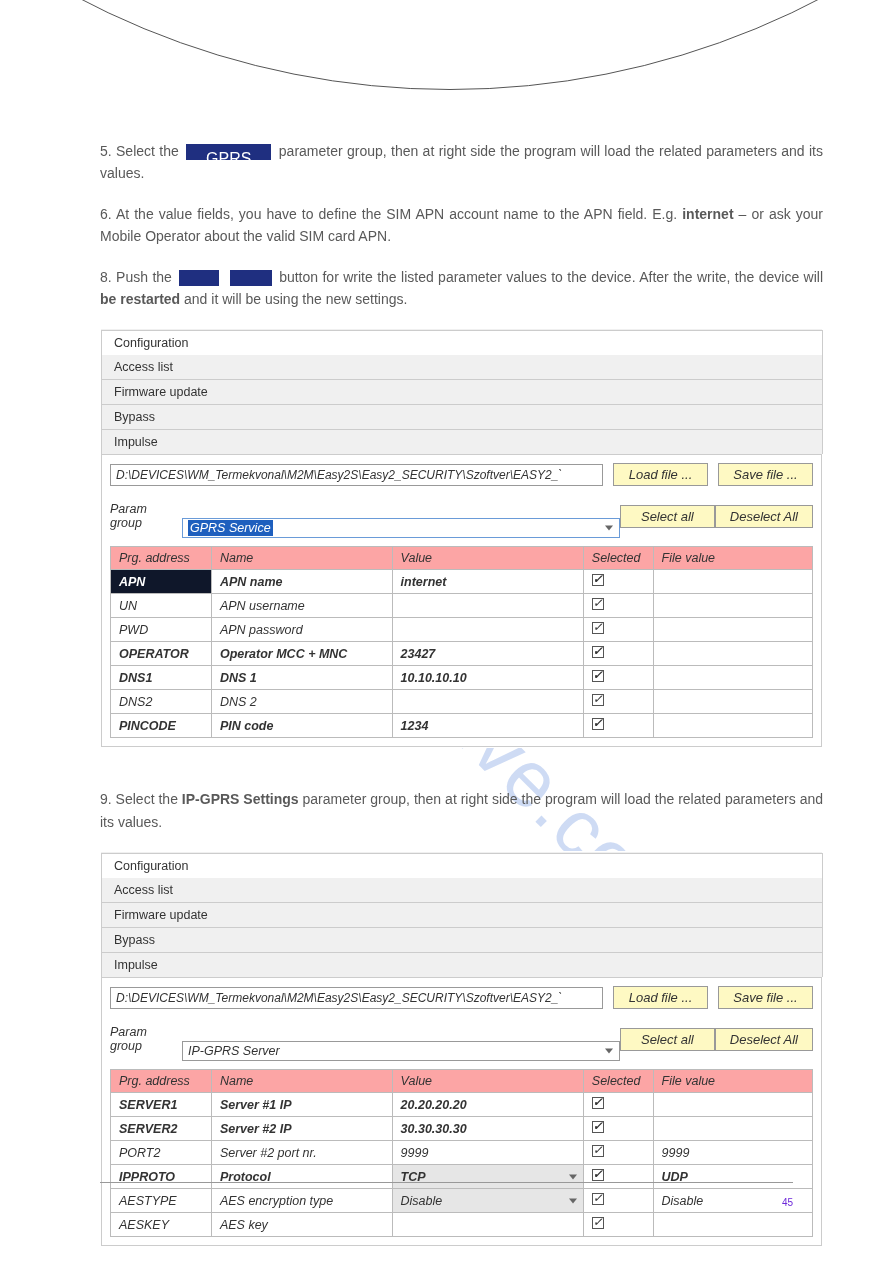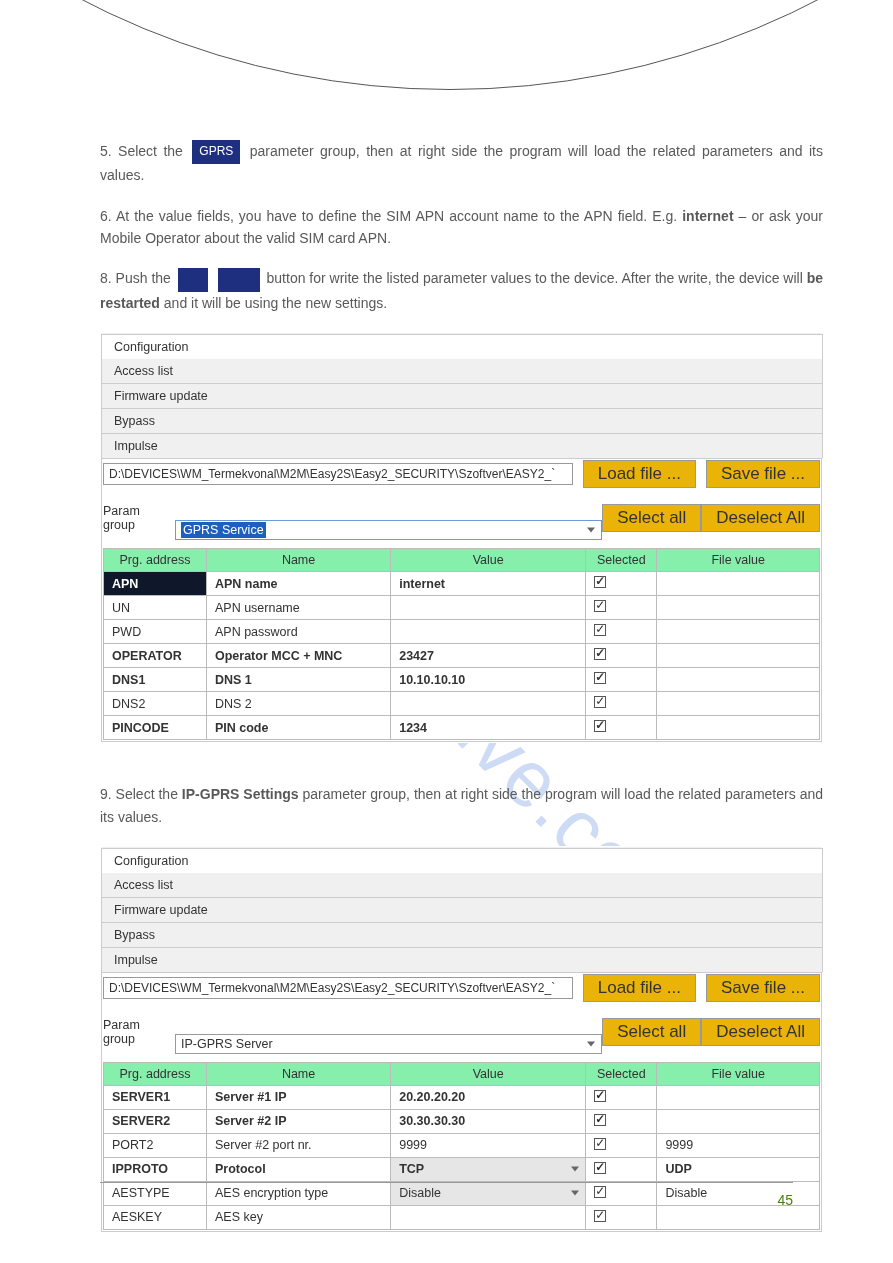--- a/index.html
+++ b/index.html
@@ -25,25 +25,25 @@
   }
   .content {
     padding: 140px 70px 40px 100px;
     position: relative;
   }
   .para { line-height: 1.6; color: #595959; font-size: 14px; margin: 0 0 18px 0; text-align: justify;}
   .darkblue-tag {
     display: inline-block;
     background: #1f2f80;
     color: #fff;
-    font-size: 12px;
-    padding: 2px 7px;
+    font-size: 16px;
+    padding: 2px 20px;
     vertical-align: middle;
     min-width: 22px;
-    height: 24px;
+    height: 16px;
     margin: 0 3px;
   }
   .panel {
     border: 1px solid #fff;
     margin: 12px 0 40px 0;
     font-size: 12.5px;
     background: #fff;
   }
   .tabs {
     display: flex;
@@ -56,39 +56,40 @@
     border-bottom: none;
     background: #f0f0f0;
     margin-right: -1px;
     color: #333;
     cursor: pointer;
   }
   .tab.active { background: #fff; position: relative; top: 1px; }
   .tabbody {
     border: 1px solid #ccc;
     background: #fff;
-    padding: 1px;
+    padding: 8px;
+    font-style: italic;
   }
   .row1 { display: flex; gap: 10px; align-items: center; }
   .pathbox {
     flex: 1;
     border: 1px solid #999;
     padding: 3px 5px;
     background: #fff;
     font-size: 12px;
     white-space: nowrap;
     overflow: hidden;
   }
   .btn {
     border: 1px solid #999;
-    background: #eab308;
+    background: #fef9c3;
     padding: 3px 14px;
     min-width: 95px;
     text-align: center;
-    font-size: 17px;
+    font-size: 13px;
     cursor: pointer;
   }
   .row2 { display: flex; gap: 0; align-items: center; margin-top: 8px; }
   .label { font-size: 12.5px; width: 72px; }
   .select {
     flex: 1;
     border: 1px solid #6a9bd8;
     background: #fff;
     padding: 2px 22px 2px 5px;
     position: relative;
@@ -113,21 +114,21 @@
     margin-top: 8px;
   }
   table.grid th, table.grid td {
     border: 1px solid #bbb;
     padding: 4px 8px;
     text-align: left;
     font-weight: normal;
     font-size: 12.5px;
     height: 22px;
   }
-  table.grid th { background: #86efac; color: #333; text-align: center; }
+  table.grid th { background: #fca5a5; color: #333; }
   tr.bold td { font-weight: bold; }
   td.addr-hi { background: #0f172a; color: #fff; font-weight: bold; }
   .chk {
     display:inline-block;width:12px;height:12px;border:1px solid #555;position:relative;margin:auto;
   }
   .chk.on::after {
     content:"✓";position:absolute;left:0;top:-3px;font-size:12px;color:#333;
   }
   td.cen { text-align:center; }
   td.valsel { background:#e6e6e6; position:relative; padding-right:22px;}
@@ -144,21 +145,21 @@
     color: rgba(60,110,210,0.25);
     font-weight: 400;
     letter-spacing: 2px;
     pointer-events:none;
     white-space:nowrap;
   }
   .footer-line{
     position:absolute;left:100px;right:100px;bottom:80px;border-top:1px solid #999;
   }
   .footer-num{
-    position:absolute;right:100px;bottom:55px;color:#4d7c0f;font-size:14px;
+    position:absolute;right:100px;bottom:55px;color:#6d28d9;font-size:10px;
   }
   col.c1{width:95px;} col.c2{width:170px;} col.c3{width:180px;} col.c4{width:65px;} col.c5{width:150px;}
 </style>
 </head>
 <body>
 
 <div class="arc"></div>
 <div class="watermark">manualshive.com</div>
 
 <div class="content">

